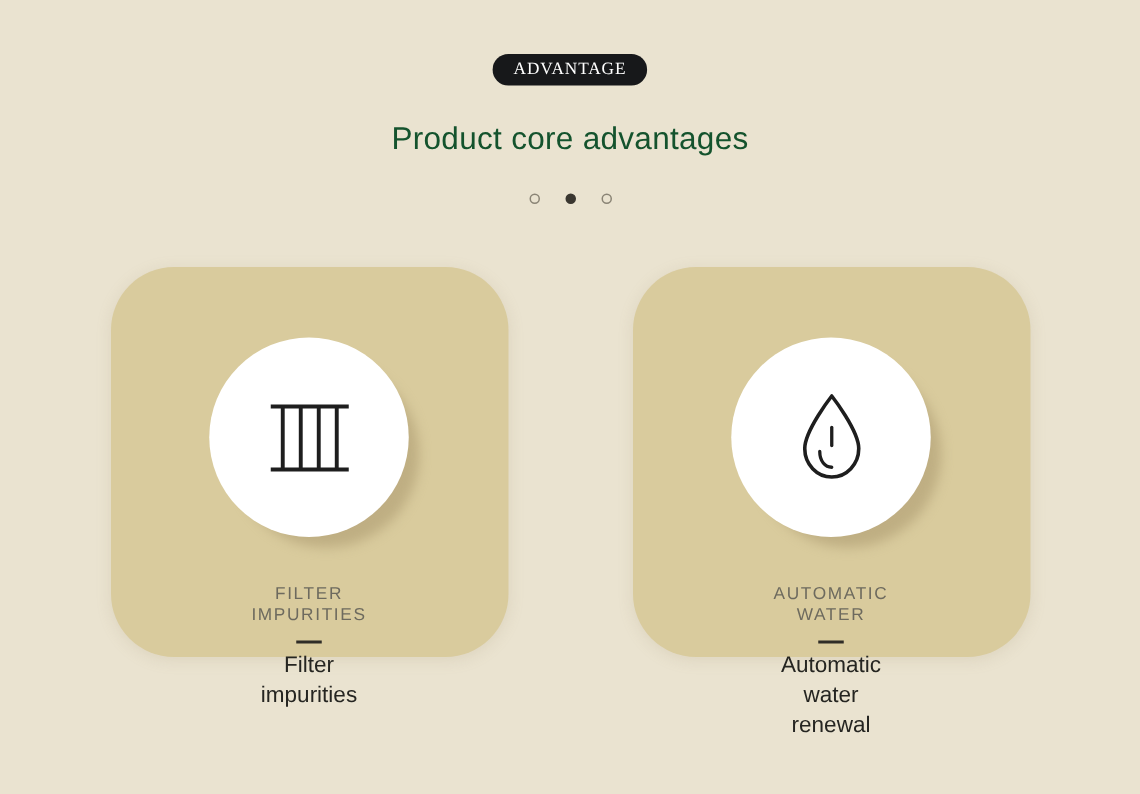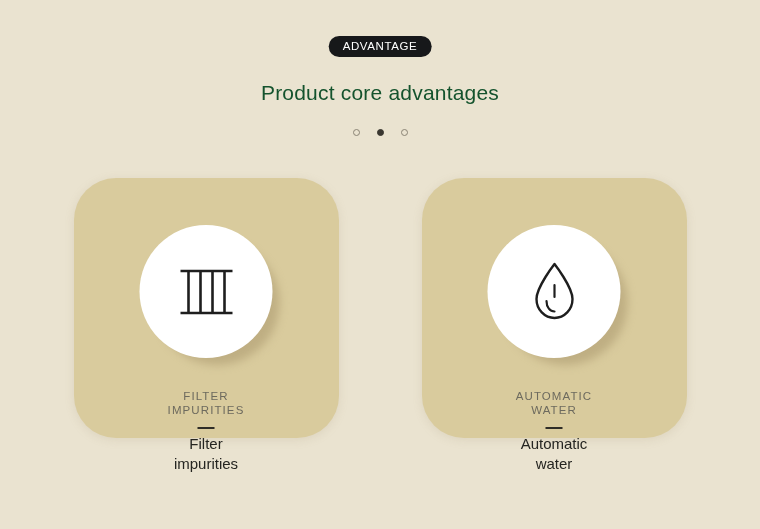--- a/index.html
+++ b/index.html
@@ -27,21 +27,21 @@
     position: absolute;
     left: 50%;
     transform: translateX(-50%);
     top: 36px;
     background: #17181a;
     color: #ffffff;
     font-size: 11.5px;
     letter-spacing: 0.6px;
     padding: 4px 14px 5px 14px;
     border-radius: 11px;
-    font-family: Liberation Sans, sans-serif;
+    font-family: Liberation Serif, serif;
     white-space: nowrap;
   }
 
   
   .title {
     position: absolute;
     left: 0;
     top: 81px;
     width: 760px;
     text-align: center;
@@ -223,17 +223,18 @@
         </div>
       </div>
       <div class="eng-label">
         <div>AUTOMATIC</div>
         <div>WATER</div>
       </div>
       <div class="divider"></div>
       <div class="cn-label">
         <div>Automatic</div>
         <div>water</div>
+        <div>renewal</div>
       </div>
     </div>
 
   </div>
 </div>
 
 </body></html>

